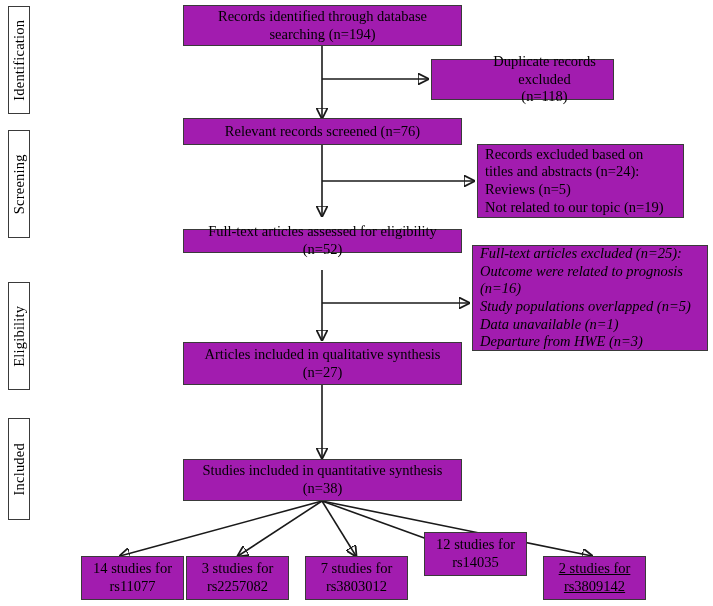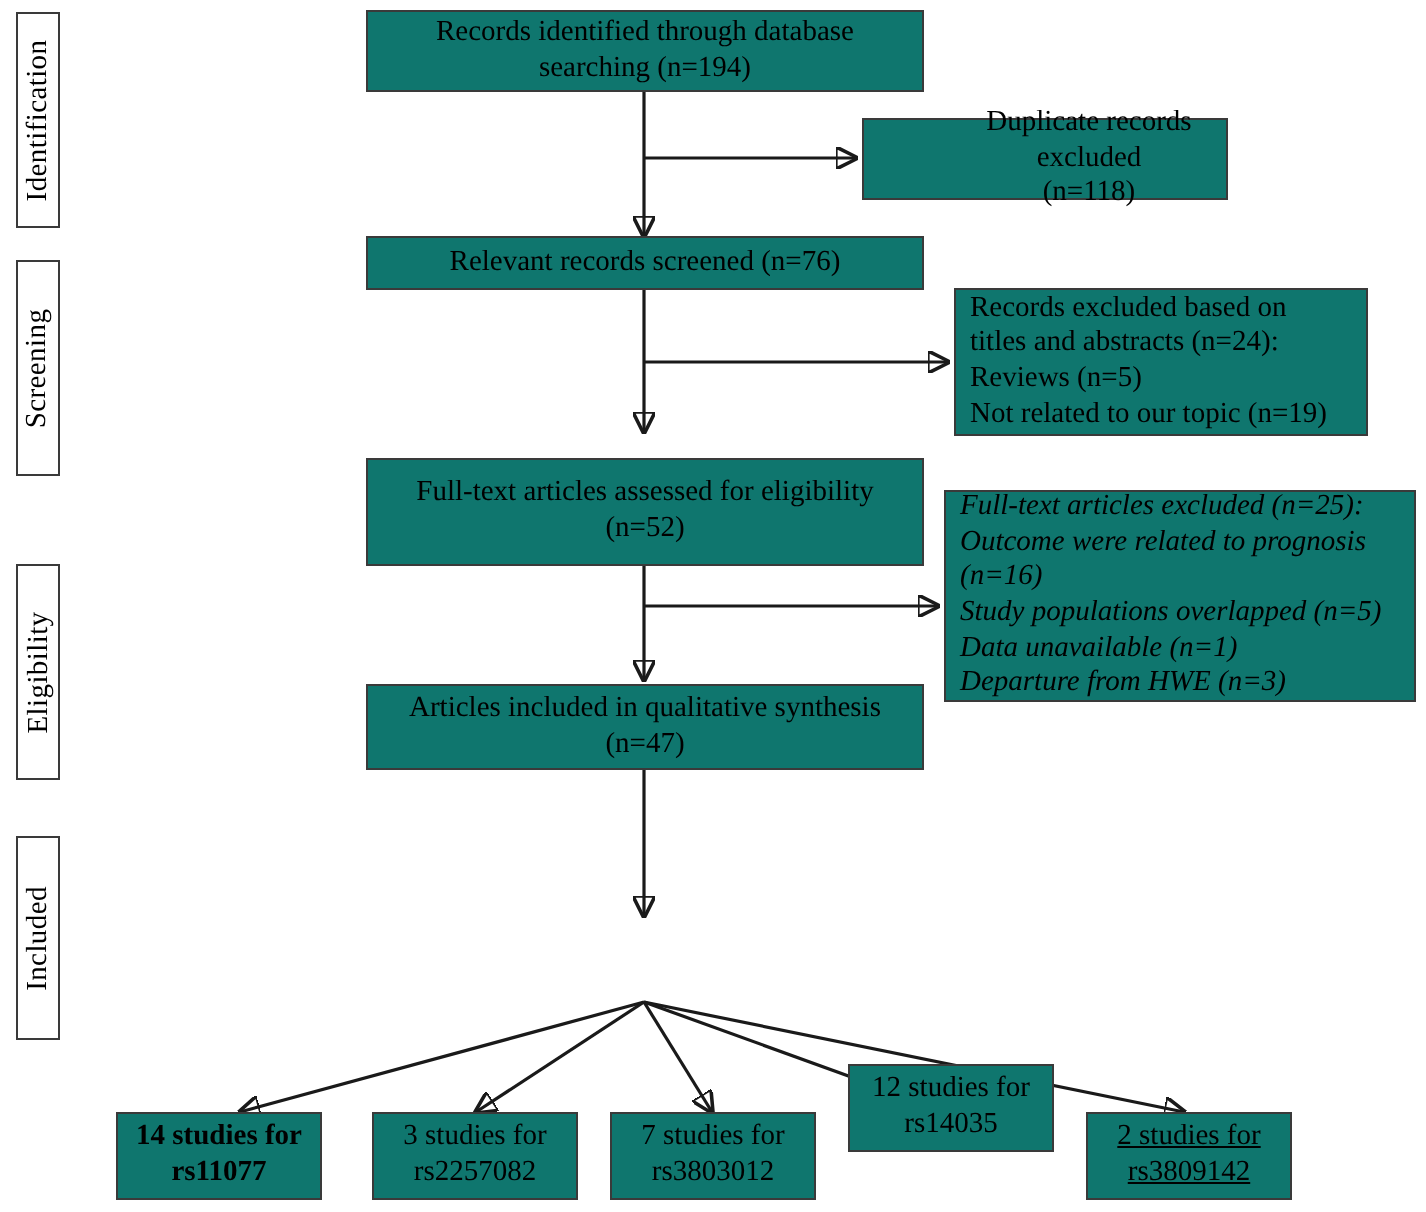--- a/index.html
+++ b/index.html
@@ -33,21 +33,21 @@
     white-space: nowrap;
     font-size: 14.5px;
     letter-spacing: 0.2px;
     line-height: 1;
   }
 
   
   .box {
     position: absolute;
     border: 1.5px solid #3a3a3a;
-    background: #0f766e;
+    background: #a21caf;
     box-sizing: border-box;
     display: flex;
     align-items: center;
     font-size: 14.5px;
     line-height: 1.22;
   }
   .box.center {
     justify-content: center;
     text-align: center;
   }
@@ -130,30 +130,34 @@
 
   <div class="box center" style="left:183px; top:5px; width:279px; height:41px;">
     <span class="txt">Records identified through database
 searching (n=194)</span>
   </div>
 
   <div class="box center" style="left:183px; top:118px; width:279px; height:27px;">
     <span class="txt">Relevant records screened (n=76)</span>
   </div>
 
-  <div class="box center" style="left:183px; top:229px; width:279px; height:54px;">
+  <div class="box center" style="left:183px; top:229px; width:279px; height:24px;">
     <span class="txt">Full-text articles assessed for eligibility
 (n=52)</span>
   </div>
 
   <div class="box center" style="left:183px; top:342px; width:279px; height:43px;">
     <span class="txt">Articles included in qualitative synthesis
-(n=47)</span>
-  </div>
-
+(n=27)</span>
+  </div>
+
+  <div class="box center" style="left:183px; top:459px; width:279px; height:42px;">
+    <span class="txt">Studies included in quantitative synthesis
+(n=38)</span>
+  </div>
 
   <div class="box center" style="left:431px; top:59px; width:183px; height:41px;padding-left:44px;">
     <span class="txt">Duplicate records excluded
 (n=118)</span>
   </div>
 
   <div class="box left" style="left:477px; top:144px; width:207px; height:74px;">
     <span class="txt">Records excluded based on
 titles and abstracts (n=24):
 Reviews (n=5)
@@ -162,21 +166,21 @@
 
   <div class="box left" style="left:472px; top:245px; width:236px; height:106px;font-style:italic;">
     <span class="txt">Full-text articles excluded (n=25):
 Outcome were related to prognosis
 (n=16)
 Study populations overlapped (n=5)
 Data unavailable (n=1)
 Departure from HWE (n=3)</span>
   </div>
 
-  <div class="box center" style="left:58px; top:556px; width:103px; height:44px;font-weight:bold;">
+  <div class="box center" style="left:81px; top:556px; width:103px; height:44px;">
     <span class="txt">14 studies for
 rs11077</span>
   </div>
 
   <div class="box center" style="left:186px; top:556px; width:103px; height:44px;">
     <span class="txt">3 studies for
 rs2257082</span>
   </div>
 
   <div class="box center" style="left:305px; top:556px; width:103px; height:44px;align-items:center;">

